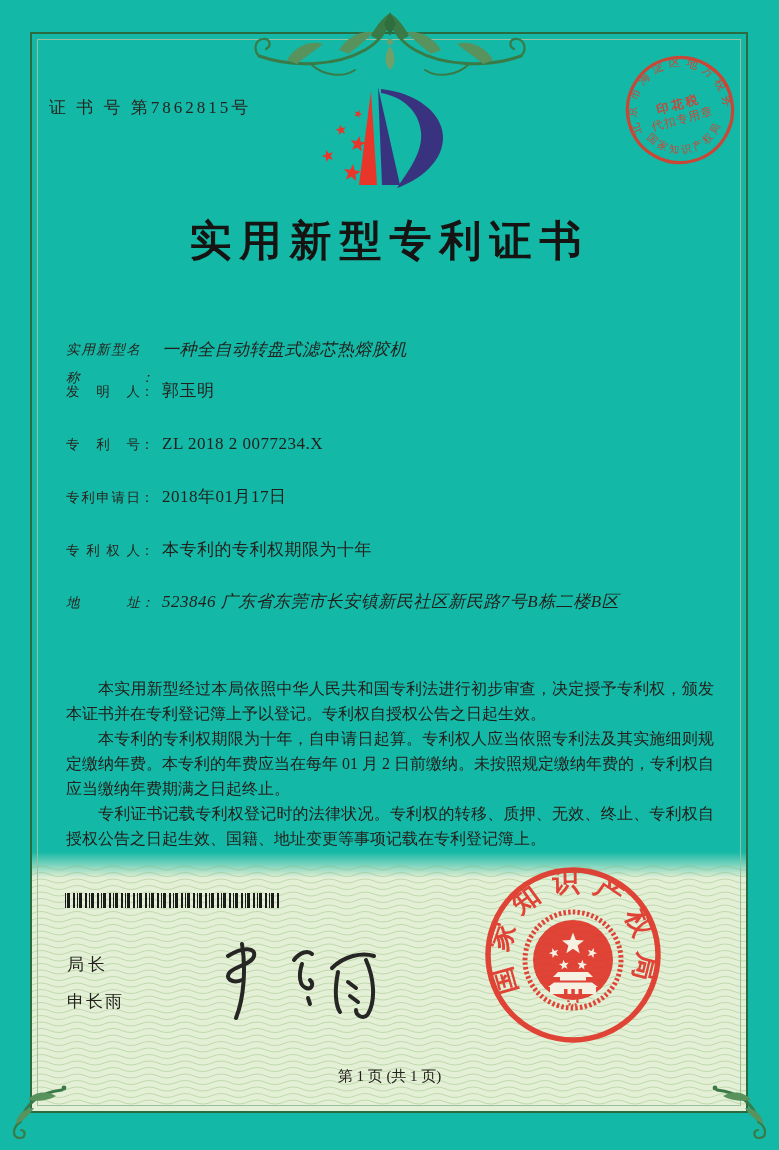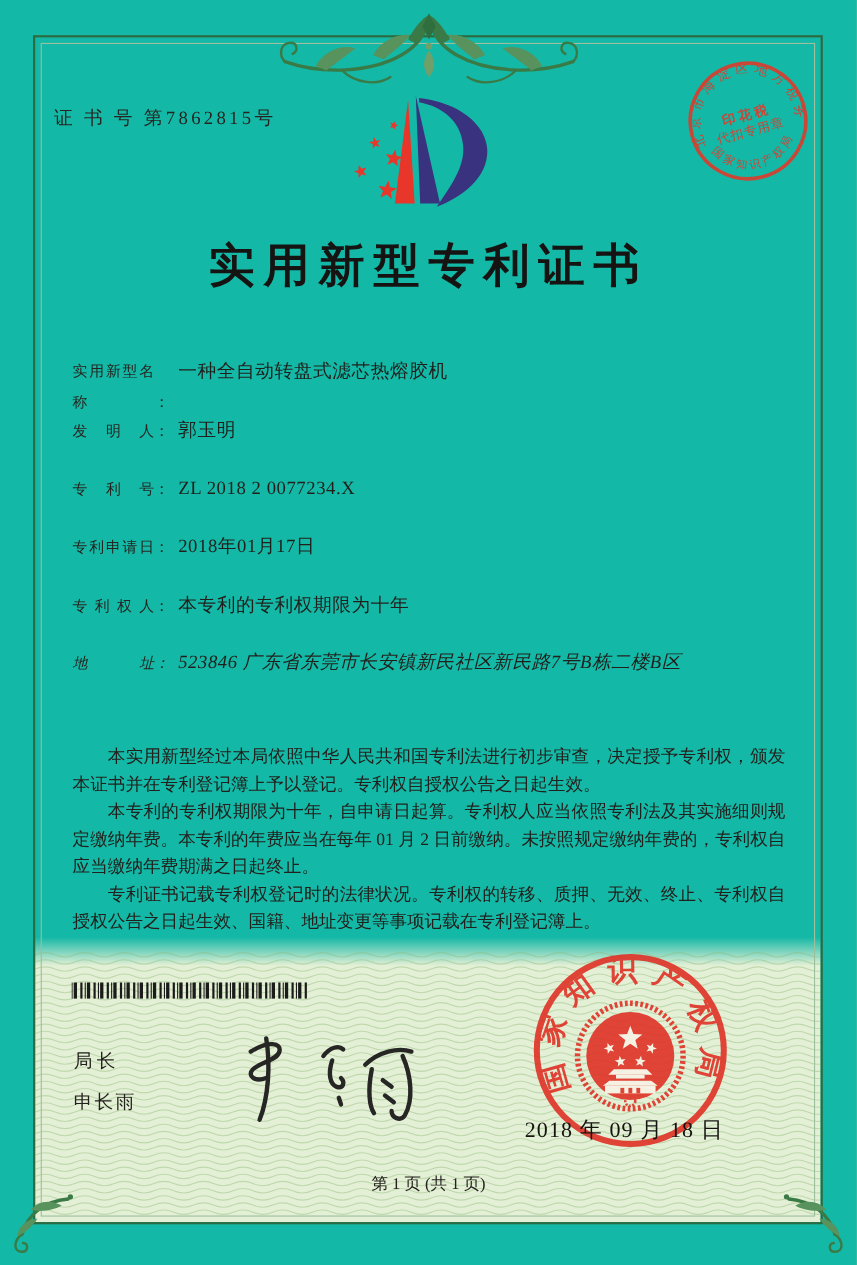--- a/index.html
+++ b/index.html
@@ -159,21 +159,21 @@
     </text>
     <text x="80" y="78" text-anchor="middle" fill="#dd3b2c" font-size="13" font-weight="bold" letter-spacing="3" font-family="Liberation Serif, serif">印花税</text>
     <text x="80" y="94" text-anchor="middle" fill="#dd3b2c" font-size="12.5" letter-spacing="1" font-family="Liberation Serif, serif">代扣专用章</text>
     <text fill="#dd3b2c" font-size="11" letter-spacing="3" font-family="Liberation Serif, serif">
       <textPath href="#taxArcBottom" startOffset="4">国家知识产权局</textPath>
     </text>
   </svg>
 
   <div class="title">实用新型专利证书</div>
 
-  <div class="frow" style="top:324px;">
+  <div class="frow" style="top:336px;font-style:italic;">
     <span class="flabel">实用新型名称</span><span class="fcolon">：</span><span class="fvalue">一种全自动转盘式滤芯热熔胶机</span>
   </div>
   <div class="frow" style="top:377px;">
     <span class="flabel">发明人</span><span class="fcolon">：</span><span class="fvalue">郭玉明</span>
   </div>
   <div class="frow" style="top:430px;">
     <span class="flabel">专利号</span><span class="fcolon">：</span><span class="fvalue">ZL 2018 2 0077234.X</span>
   </div>
   <div class="frow" style="top:483px;">
     <span class="flabel">专利申请日</span><span class="fcolon">：</span><span class="fvalue">2018年01月17日</span>
@@ -233,17 +233,16 @@
         <path d="M-25,12 L25,12 L19,7.5 L-19,7.5 Z"></path>
         <rect x="-23" y="12" width="46" height="7"></rect>
         <rect x="-9" y="14" width="3.5" height="5" fill="#df372b"></rect>
         <rect x="-1.7" y="14" width="3.5" height="5" fill="#df372b"></rect>
         <rect x="5.5" y="14" width="3.5" height="5" fill="#df372b"></rect>
       </g>
       <circle cx="95" cy="141" r="4.5" fill="none" stroke="#df372b" stroke-width="2.4" stroke-dasharray="1.8 1.4"></circle>
     </g>
   </svg>
 
-  <div class="seal-date">2018 年 09 月 18 日</div>
 
   <div class="footer">第 1 页 (共 1 页)</div>
 
 </div>
 
 </body></html>

